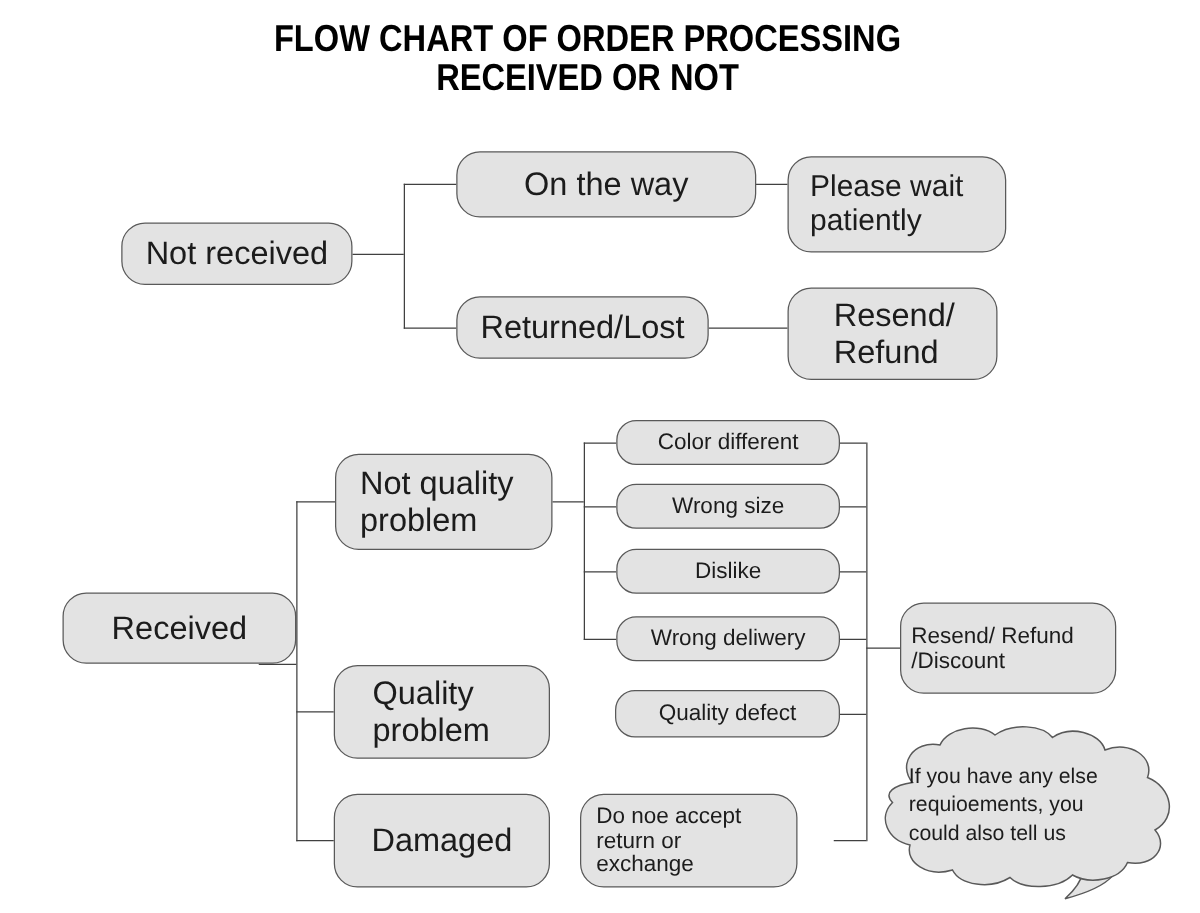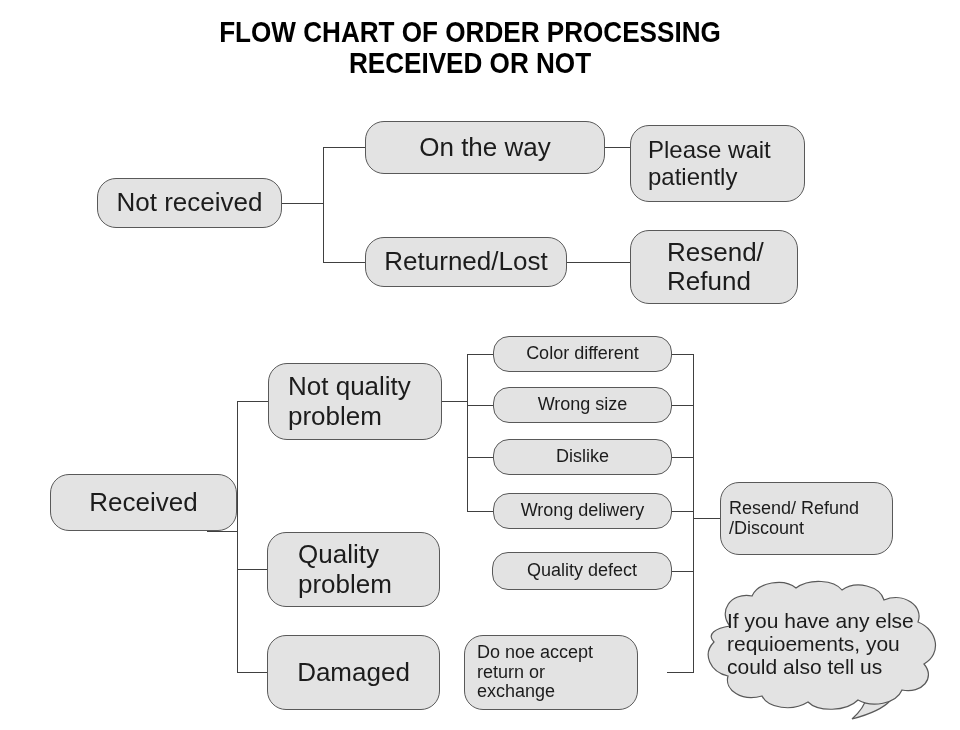--- a/index.html
+++ b/index.html
@@ -11,21 +11,21 @@
   .node{position:absolute;background:#e3e3e3;border:1px solid #595959;
         display:flex;align-items:center;justify-content:center;
         text-align:center;white-space:pre-line;line-height:1.12;box-sizing:border-box;}
   .rad-lg{border-radius:19px;}
   .rad-sm{border-radius:16px;}
   .fs-26{font-size:26px;}
   .fs-24{font-size:24px;margin-top:20px;}
   .fs-21{font-size:18px;line-height:1.1;}
   .left{justify-content:flex-start;text-align:left;}
   .cline{position:absolute;background:#404040;}
-  .bubble-text{position:absolute;left:727px;top:609px;width:210px;font-size:21px;
+  .bubble-text{position:absolute;left:727px;top:609px;width:210px;font-size:17px;
                line-height:23px;white-space:pre-line;text-align:left;}
   
   #nb-not-received{left:97px;top:178px;width:185px;height:50px;}
   #nb-on-the-way{left:365px;top:121px;width:240px;height:53px;}
   #nb-please-wait{left:630px;top:105px;width:175px;height:77px;padding-left:17px;}
   #nb-returned-lost{left:365px;top:237px;width:202px;height:50px;}
   #nb-resend-refund{left:630px;top:230px;width:168px;height:74px;padding-left:36px;}
   #nb-received{left:20px;top:474px;width:187px;height:57px;margin-left:30px;}
   #nb-not-quality{left:268px;top:363px;width:174px;height:77px;padding-left:19px;}
   #nb-quality-problem{left:267px;top:532px;width:173px;height:75px;padding-left:30px;}

